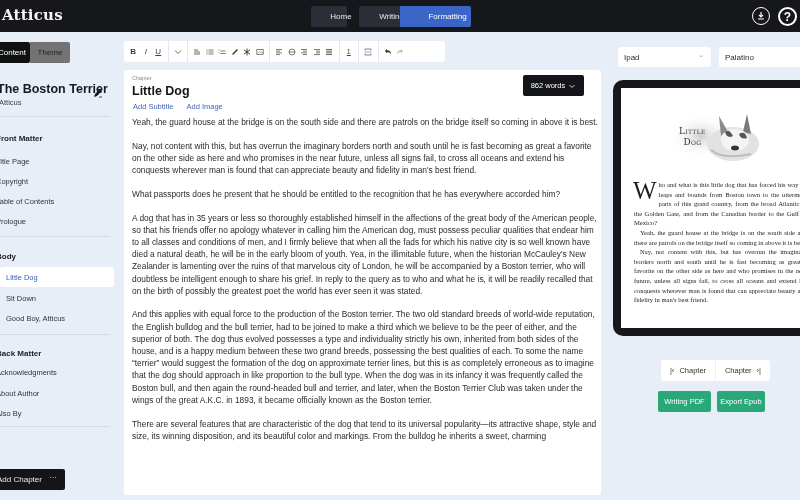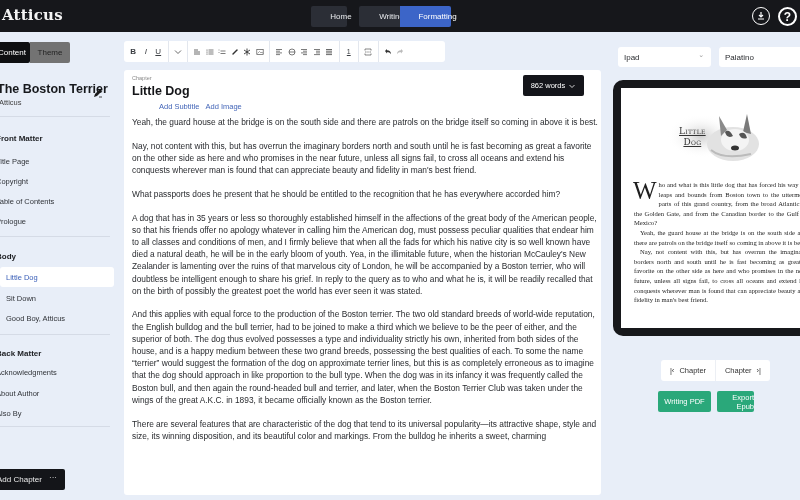--- a/index.html
+++ b/index.html
@@ -5,21 +5,21 @@
   * { box-sizing: border-box; margin: 0; padding: 0; }
   html, body { width: 800px; height: 500px; overflow: hidden; }
   body { font-family: "Liberation Sans", sans-serif; background: #e8eef8; color: #1f2328; position: relative; }
 
   
   .topbar { position: absolute; left: 0; top: 0; width: 800px; height: 32px; background: #16171b; }
   .brand { position: absolute; left: 2px; top: 6px; font-family: "DejaVu Serif", serif; font-weight: bold; color: #f4f4f4; font-size: 15px; letter-spacing: 0.2px; }
   .nav-btn { position: absolute; top: 6px; height: 21px; font-size: 8px; color: #e9ebee; display: flex; align-items: center; justify-content: center; border-radius: 2px; background: #2b2e36; padding-left: 24px; }
   .nav-home { left: 311px; width: 36px; }
   .nav-writing { left: 359px; width: 41px; border-radius: 2px 0 0 2px; }
-  .nav-formatting { left: 400px; width: 51px; background: #3c65c8; color: #fff; border-radius: 0 2px 2px 0; }
+  .nav-formatting { left: 400px; width: 71px; background: #3c65c8; color: #fff; border-radius: 0 2px 2px 0; }
   .top-icon { position: absolute; top: 7px; width: 18px; height: 18px; border-radius: 50%; border: 1.5px solid #fff; display: flex; align-items: center; justify-content: center; color: #fff; }
   .ic-download { left: 752px; }
   .ic-help { left: 778px; width: 19px; height: 19px; border-width: 2px; font-weight: bold; font-size: 12px; }
 
   
   .sidebar { position: absolute; left: 0; top: 32px; width: 117px; height: 392px; }
   .side-tabs { position: absolute; left: 0; top: 10px; display: flex; }
   .side-tab { height: 21px; font-size: 8px; display: flex; align-items: center; justify-content: center; }
   .tab-content { width: 30px; background: #0f1012; color: #fff; border-radius: 0 2px 2px 0; justify-content: flex-end; padding-right: 4px; }
   .tab-theme { width: 40px; background: #737373; color: #222; border-radius: 0 2px 2px 0; }
@@ -39,46 +39,46 @@
   .toolbar { position: absolute; left: 124px; top: 41px; width: 321px; height: 21px; background: #fff; border-radius: 3px; display: flex; align-items: center; font-size: 8px; color: #333; }
   .tb-group { display: flex; align-items: center; height: 100%; border-right: 1px solid #e3e7ee; padding: 0 3px; }
   .tb-group:last-child { border-right: none; }
   .tb { width: 12.5px; height: 16px; display: flex; align-items: center; justify-content: center; font-size: 8px; color: #3a3d42; }
   .tb svg { width: 8px; height: 8px; }
 
   
   .editor { position: absolute; left: 124px; top: 70px; width: 477px; height: 425px; background: #fff; border-radius: 3px; overflow: hidden; }
   .ch-label { position: absolute; left: 8px; top: 5px; font-size: 5.5px; color: #888; }
   .ch-title { position: absolute; left: 8px; top: 14px; font-size: 12.5px; font-weight: bold; color: #141518; }
-  .ch-links { position: absolute; left: 9px; top: 32px; font-size: 7.5px; color: #4466b8; display: flex; gap: 6px; margin-left: 26px; }
+  .ch-links { position: absolute; left: 9px; top: 32px; font-size: 7.5px; color: #4466b8; display: flex; gap: 13px; }
   .ch-links span { cursor: pointer; }
   .words-btn { position: absolute; left: 399px; top: 5px; width: 61px; height: 21px; background: #14151a; color: #fff; font-size: 7.5px; border-radius: 2px; display: flex; align-items: center; justify-content: center; }
   .body-text { position: absolute; left: 8px; top: 46px; width: 466px; font-size: 8.35px; line-height: 12.2px; color: #2a2c30; }
   .body-text p { margin-bottom: 11.5px; }
 
   
   .sel { position: absolute; top: 47px; height: 20px; background: #fff; border-radius: 3px; font-size: 8px; color: #2b2d31; display: flex; align-items: center; padding-left: 6px; }
   .sel-device { left: 618px; width: 93px; }
   .sel-font { left: 719px; width: 85px; }
   .sel .chev { position: absolute; right: 7px; top: 4px; color: #999; font-size: 7px; }
   .tablet { position: absolute; left: 613px; top: 80px; width: 200px; height: 256px; background: #17181b; border-radius: 10px; }
   .screen { position: absolute; left: 8px; top: 8px; width: 190px; height: 240px; background: #fff; overflow: hidden; }
   .art { position: absolute; left: 42px; top: 18px; width: 100px; height: 58px; }
-  .art-title { position: absolute; left: 58px; top: 38px; font-family: "DejaVu Serif", serif; font-size: 9px; color: #333; text-align: center; line-height: 11px; letter-spacing: 0.3px; text-decoration: underline; }
+  .art-title { position: absolute; left: 58px; top: 38px; font-family: "DejaVu Serif", serif; font-size: 9px; color: #333; text-align: center; line-height: 11px; letter-spacing: 0.3px; }
   .pv-text { position: absolute; left: 13px; top: 92px; width: 173px; font-family: "Liberation Serif", serif; font-size: 6.6px; line-height: 9.6px; color: #1e1e1e; text-align: justify; }
   .pv-text p { text-indent: 6px; }
   .pv-text p.first { text-indent: 0; }
   .dropcap { float: left; font-size: 25px; line-height: 18px; margin: 2px 2px 0 -1px; font-family: "Liberation Serif", serif; }
 
   .ch-nav { position: absolute; left: 661px; top: 360px; width: 109px; height: 21px; background: #fff; border-radius: 3px; display: flex; font-size: 7.5px; color: #333; }
   .ch-nav div { flex: 1; display: flex; align-items: center; justify-content: center; gap: 5px; }
   .ch-nav div:first-child { border-right: 1px solid #eceff4; }
   .exp-btn { position: absolute; top: 391px; height: 21px; background: #2aa87a; color: #fff; font-size: 7.5px; border-radius: 2px; display: flex; align-items: center; justify-content: center; }
   .exp-pdf { left: 658px; width: 53px; }
-  .exp-epub { left: 717px; width: 37px; text-align: right; }
+  .exp-epub { left: 717px; width: 48px; text-align: right; }
 </style>
 </head>
 <body>
 
 <div class="topbar">
   <div class="brand">Atticus</div>
   <div class="nav-btn nav-home">Home</div>
   <div class="nav-btn nav-writing">Writing</div>
   <div class="nav-btn nav-formatting">Formatting</div>
   <div class="top-icon ic-download">

